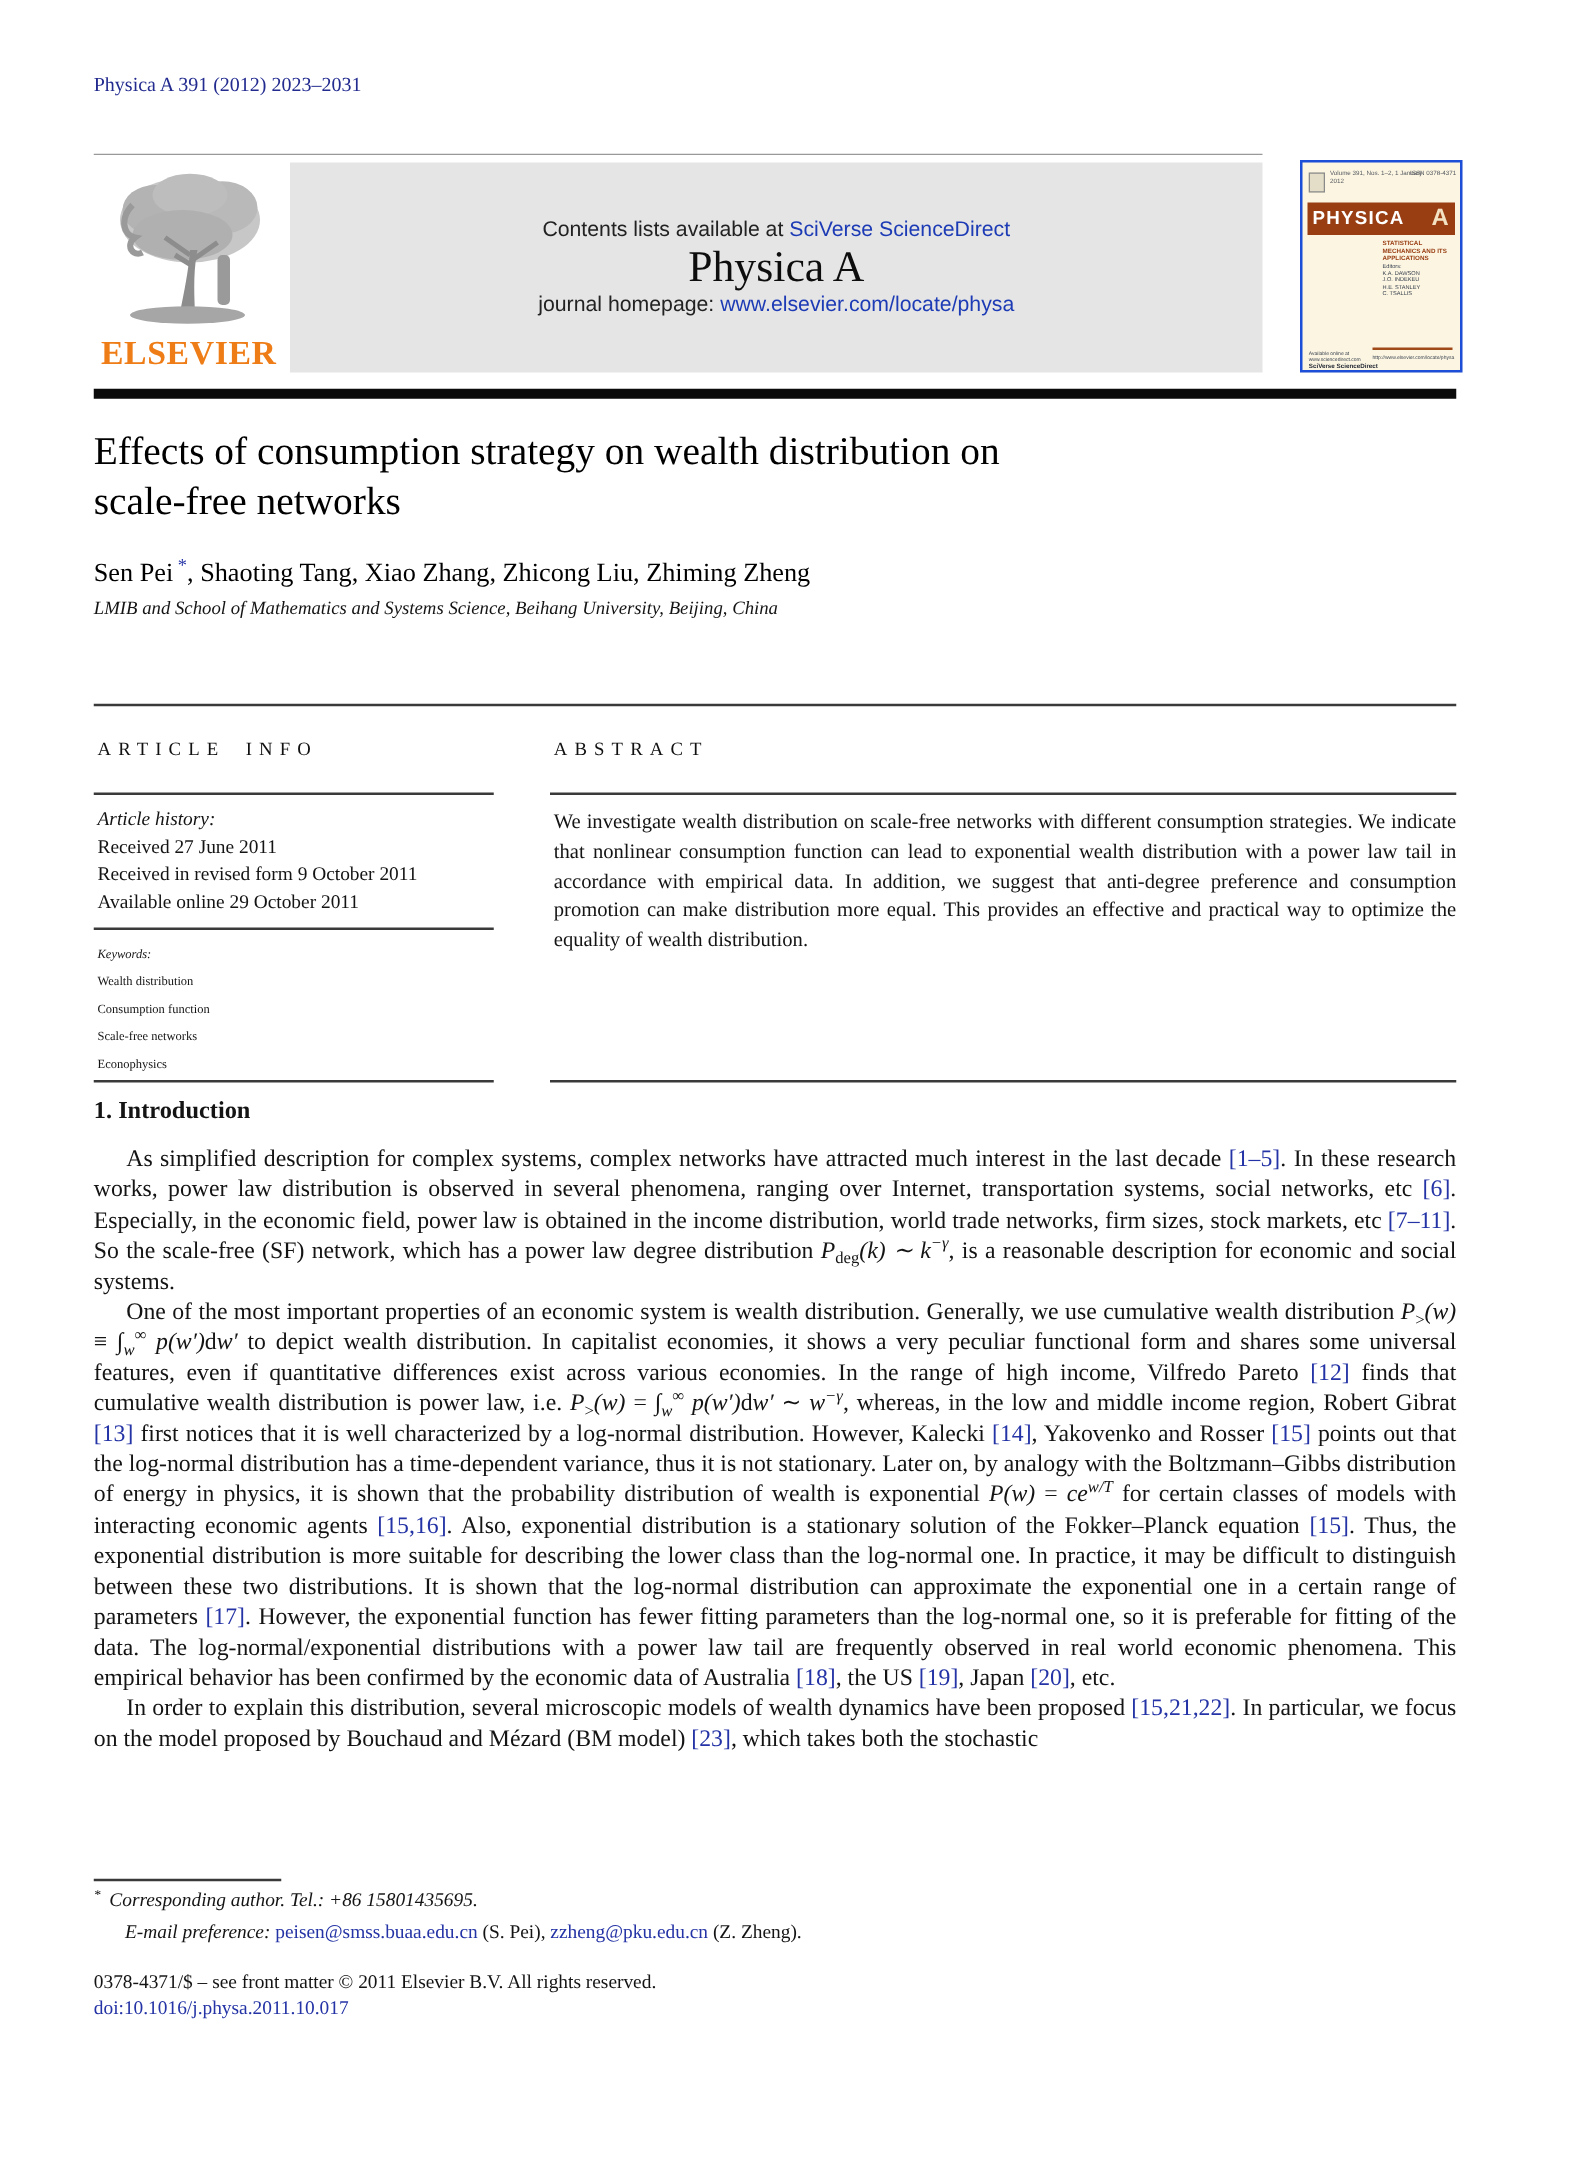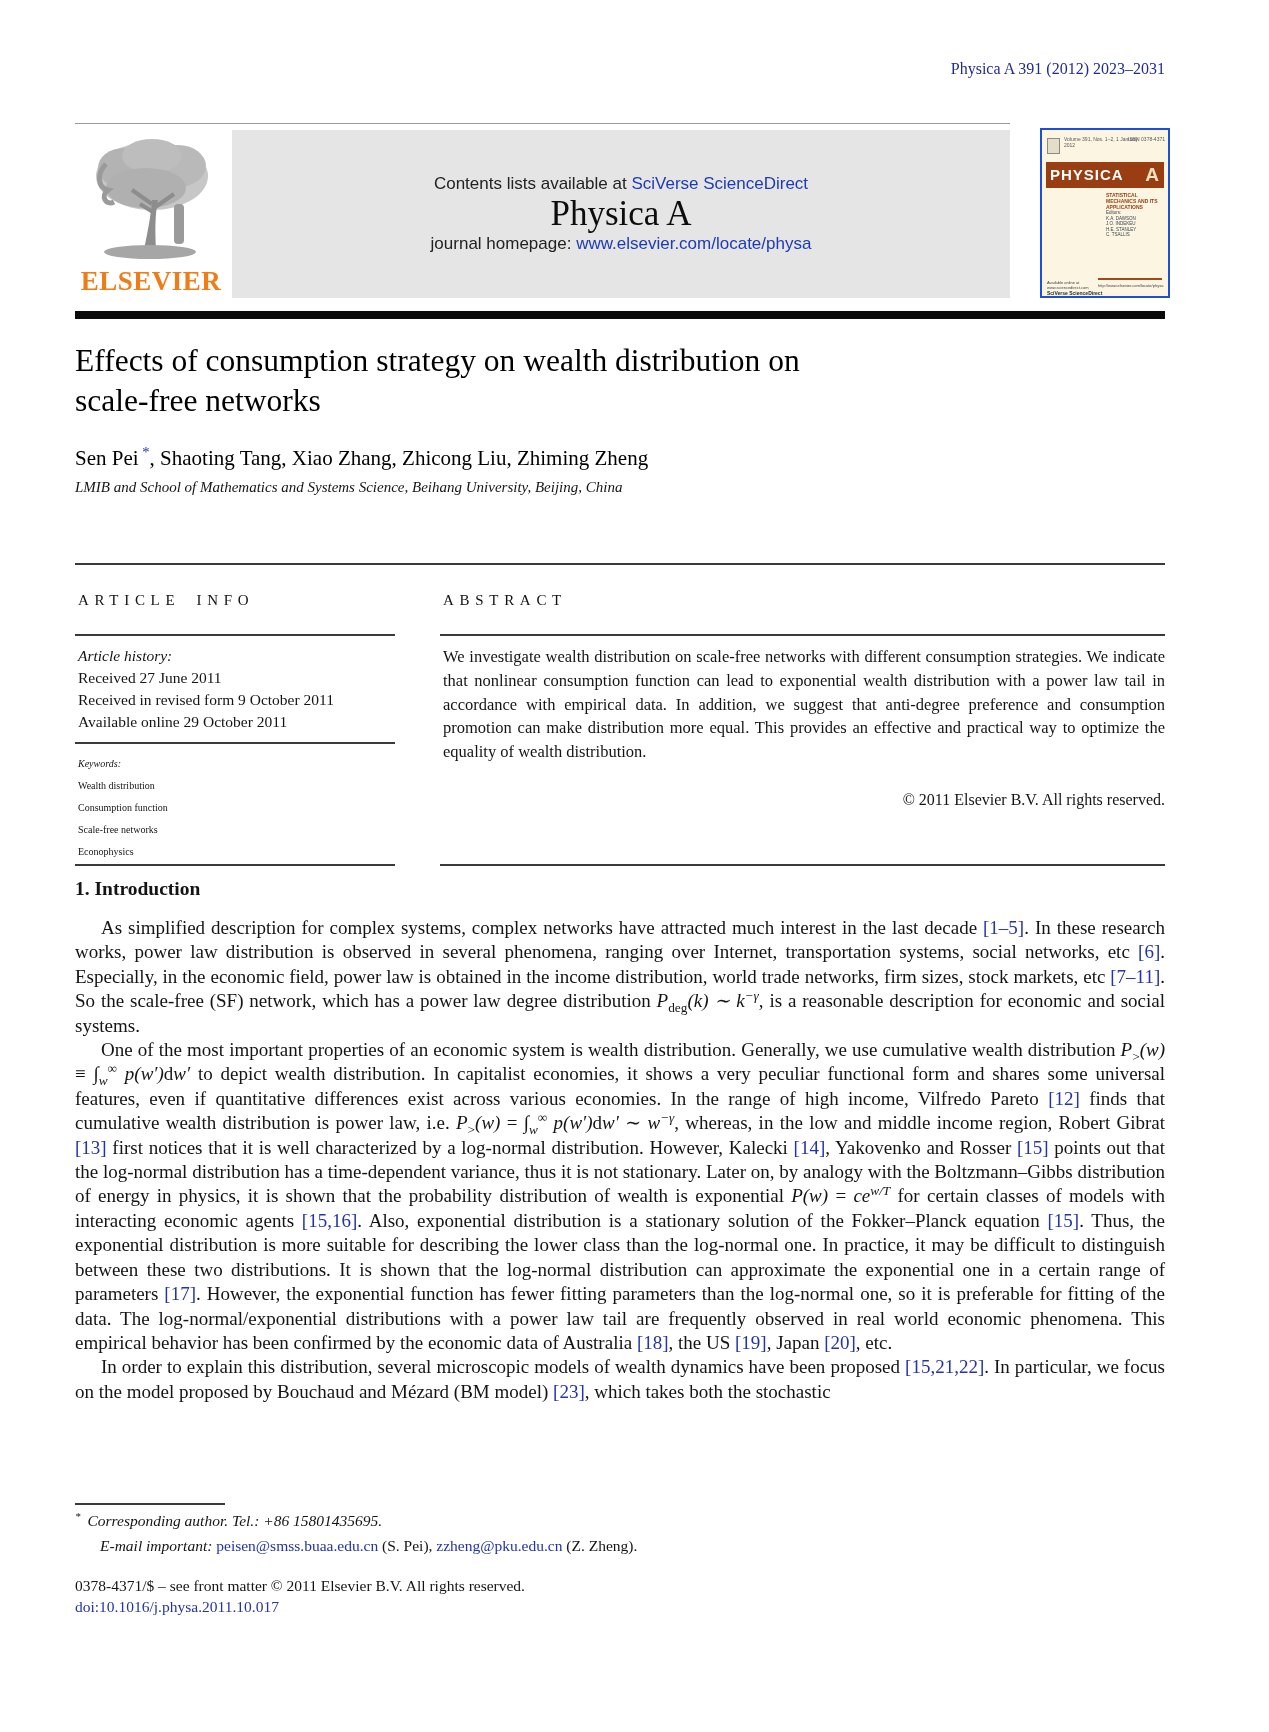--- a/index.html
+++ b/index.html
@@ -11,21 +11,21 @@
     --ink:#141414;
   }
   html,body{margin:0;padding:0;background:#ffffff;}
   .page{
     position:relative;width:1269px;height:1732px;background:#fff;
     font-family:"Liberation Serif",serif;color:var(--ink);overflow:hidden;
   }
   .abs{position:absolute;}
   .rule{position:absolute;background:#3a3a3a;height:2px;}
   .thin{height:1px;background:#999;}
-  .citation{left:75px;top:60px;width:1090px;text-align:right;font-size:16px;color:var(--navy);}
+  .citation{left:75px;top:60px;width:1090px;text-align:left;font-size:16px;color:var(--navy);}
   
   .logo-block{left:75px;top:130px;width:152px;height:168px;text-align:center;}
   .elsevier-word{font-size:27px;letter-spacing:.5px;color:var(--orange);font-weight:bold;margin-top:-4px;}
   .banner{left:232px;top:130px;width:778px;height:168px;background:var(--banner);
     display:flex;flex-direction:column;align-items:center;justify-content:center;
     padding:13px 0 14px 0;box-sizing:border-box;font-family:"Liberation Sans",sans-serif;}
   .contents-line{font-size:17px;color:#222;}
   .homepage-line{font-size:17px;color:#222;}
   .blue-link{color:#1d3bb5;}
   .journal-name{font-family:"Liberation Serif",serif;font-size:35px;color:#0d0d0d;}
@@ -162,31 +162,30 @@
   <div class="abs keywords">
     <div class="lbl">Keywords:</div>
     <div>Wealth distribution</div>
     <div>Consumption function</div>
     <div>Scale-free networks</div>
     <div>Econophysics</div>
   </div>
 
   <div class="abs col-heading abs-heading">ABSTRACT</div>
   <div class="abs abs-text">We investigate wealth distribution on scale-free networks with different consumption strategies. We indicate that nonlinear consumption function can lead to exponential wealth distribution with a power law tail in accordance with empirical data. In addition, we suggest that anti-degree preference and consumption promotion can make distribution more equal. This provides an effective and practical way to optimize the equality of wealth distribution.</div>
-  <div class="abs abs-copyright">© 2011 Elsevier B.V. All rights reserved.</div>
 
   <h2 class="abs section-heading">1. Introduction</h2>
   <div class="abs body-text">
     <p><span>As simplified description for complex systems, complex networks have attracted much interest in the last decade </span><span class="cite">[1–5]</span><span>. In these research works, power law distribution is observed in several phenomena, ranging over Internet, transportation systems, social networks, etc </span><span class="cite">[6]</span><span>. Especially, in the economic field, power law is obtained in the income distribution, world trade networks, firm sizes, stock markets, etc </span><span class="cite">[7–11]</span><span>. So the scale-free (SF) network, which has a power law degree distribution </span><span class="it">P</span><sub>deg</sub><span class="it">(k) ∼ k</span><sup class="it">−γ</sup><span>, is a reasonable description for economic and social systems.</span></p>
     <p><span>One of the most important properties of an economic system is wealth distribution. Generally, we use cumulative wealth distribution </span><span class="it">P</span><sub>&gt;</sub><span class="it">(w)</span><span> ≡ ∫</span><sub class="it">w</sub><sup>∞</sup><span class="it"> p(w′)</span><span>d</span><span class="it">w′</span><span> to depict wealth distribution. In capitalist economies, it shows a very peculiar functional form and shares some universal features, even if quantitative differences exist across various economies. In the range of high income, Vilfredo Pareto </span><span class="cite">[12]</span><span> finds that cumulative wealth distribution is power law, i.e. </span><span class="it">P</span><sub>&gt;</sub><span class="it">(w)</span><span> = ∫</span><sub class="it">w</sub><sup>∞</sup><span class="it"> p(w′)</span><span>d</span><span class="it">w′</span><span> ∼ </span><span class="it">w</span><sup class="it">−γ</sup><span>, whereas, in the low and middle income region, Robert Gibrat </span><span class="cite">[13]</span><span> first notices that it is well characterized by a log-normal distribution. However, Kalecki </span><span class="cite">[14]</span><span>, Yakovenko and Rosser </span><span class="cite">[15]</span><span> points out that the log-normal distribution has a time-dependent variance, thus it is not stationary. Later on, by analogy with the Boltzmann–Gibbs distribution of energy in physics, it is shown that the probability distribution of wealth is exponential </span><span class="it">P(w)</span><span> = </span><span class="it">ce</span><sup class="it">w/T</sup><span> for certain classes of models with interacting economic agents </span><span class="cite">[15,16]</span><span>. Also, exponential distribution is a stationary solution of the Fokker–Planck equation </span><span class="cite">[15]</span><span>. Thus, the exponential distribution is more suitable for describing the lower class than the log-normal one. In practice, it may be difficult to distinguish between these two distributions. It is shown that the log-normal distribution can approximate the exponential one in a certain range of parameters </span><span class="cite">[17]</span><span>. However, the exponential function has fewer fitting parameters than the log-normal one, so it is preferable for fitting of the data. The log-normal/exponential distributions with a power law tail are frequently observed in real world economic phenomena. This empirical behavior has been confirmed by the economic data of Australia </span><span class="cite">[18]</span><span>, the US </span><span class="cite">[19]</span><span>, Japan </span><span class="cite">[20]</span><span>, etc.</span></p>
     <p><span>In order to explain this distribution, several microscopic models of wealth dynamics have been proposed </span><span class="cite">[15,21,22]</span><span>. In particular, we focus on the model proposed by Bouchaud and Mézard (BM model) </span><span class="cite">[23]</span><span>, which takes both the stochastic</span></p>
   </div>
 
   <div class="fn-rule abs"></div>
   <div class="abs fn1">
     <sup>*</sup><span>Corresponding author. Tel.: +86 15801435695.</span>
   </div>
-  <div class="abs fn2"><span class="it">E-mail important: </span><span class="ext-link">peisen@smss.buaa.edu.cn</span><span> (S. Pei), </span><span class="ext-link">zzheng@pku.edu.cn</span><span> (Z. Zheng).</span></div>
+  <div class="abs fn2"><span class="it">E-mail preference: </span><span class="ext-link">peisen@smss.buaa.edu.cn</span><span> (S. Pei), </span><span class="ext-link">zzheng@pku.edu.cn</span><span> (Z. Zheng).</span></div>
 
   <div class="abs footer1">0378-4371/$ – see front matter © 2011 Elsevier B.V. All rights reserved.</div>
   <div class="abs footer2">doi:10.1016/j.physa.2011.10.017</div>
 
 </div>
 
 </body></html>

